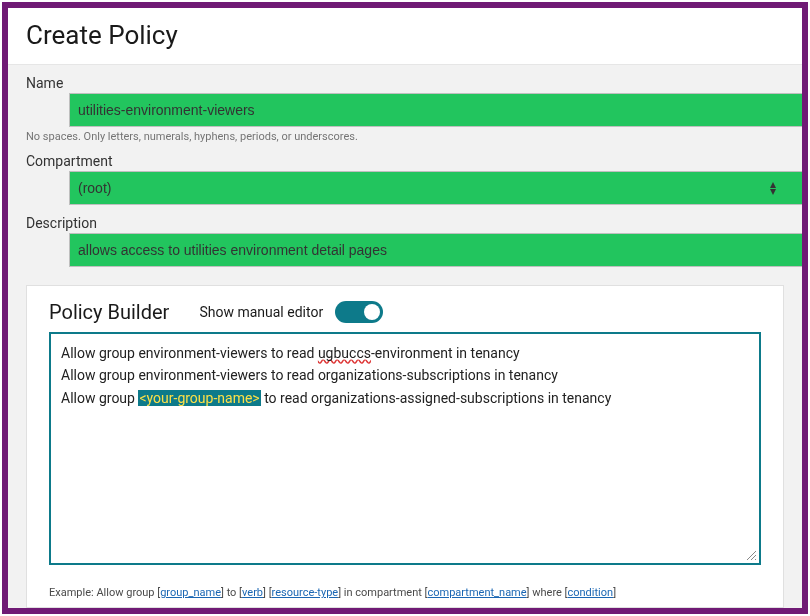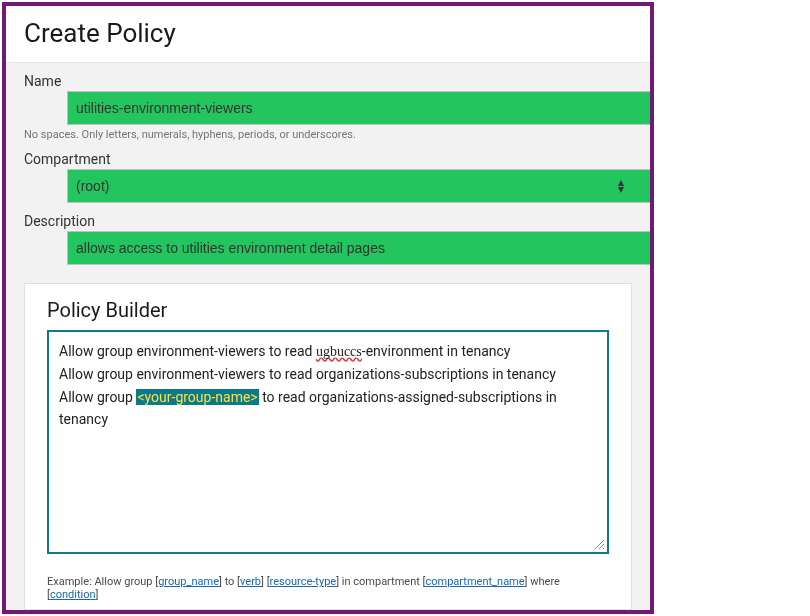--- a/index.html
+++ b/index.html
@@ -4,23 +4,23 @@
 <style>
   * { box-sizing: border-box; }
   html, body { margin:0; padding:0; }
   body {
     width:810px; height:616px;
     background:#fff;
     font-family: -apple-system, BlinkMacSystemFont, "Segoe UI", Roboto, "Helvetica Neue", Arial, sans-serif;
     color:#1d2733;
   }
   .frame {
-    width:652px; height:612px;
+    width:806px; height:612px;
     margin:2px;
-    border:4px solid #701a75;
+    border:6px solid #701a75;
     background:#fff;
     overflow:hidden;
     display:flex; flex-direction:column;
   }
   .header {
     background:#fff;
     padding:12px 18px 14px 18px;
     border-bottom:1px solid #e6e6e6;
   }
   .header h1 {
@@ -122,21 +122,20 @@
     color:#222;
     line-height:1.6;
     position:relative;
     resize:none;
     overflow:auto;
   }
   .policy-line { white-space:pre-wrap; }
   .misspell {
     text-decoration: underline wavy #d33;
     text-decoration-skip-ink: none;
-    font-family: Liberation Serif, serif;
   }
   .selected-token {
     background:#0d7a8a;
     color:#fde047;
     padding:0 1px;
   }
   .resize-handle {
     position:absolute;
     right:2px; bottom:2px;
     width:12px; height:12px;
@@ -179,20 +178,24 @@
     </div>
 
     <div class="field">
       <label class="field-label">Description</label>
       <input class="field-input" type="text" value="allows access to utilities environment detail pages" style="">
     </div>
 
     <div class="builder-panel">
       <div class="builder-head">
         <span class="builder-title">Policy Builder</span>
+        <div class="manual-toggle">
+          <span>Show manual editor</span>
+          <div class="switch"></div>
+        </div>
       </div>
 
       <div class="policy-editor" contenteditable="true" style="">
         <div class="policy-line"><span>Allow group environment-viewers to read </span><span class="misspell">ugbuccs</span><span>-environment in tenancy</span></div>
         <div class="policy-line">Allow group environment-viewers to read organizations-subscriptions in tenancy</div>
         <div class="policy-line"><span>Allow group </span><span class="selected-token">&lt;your-group-name&gt;</span><span> to read organizations-assigned-subscriptions in tenancy</span></div>
 
         <div class="resize-handle">
           <svg width="12" height="12">
             <line x1="2" y1="11" x2="11" y2="2" stroke="#888" stroke-width="1"></line>

